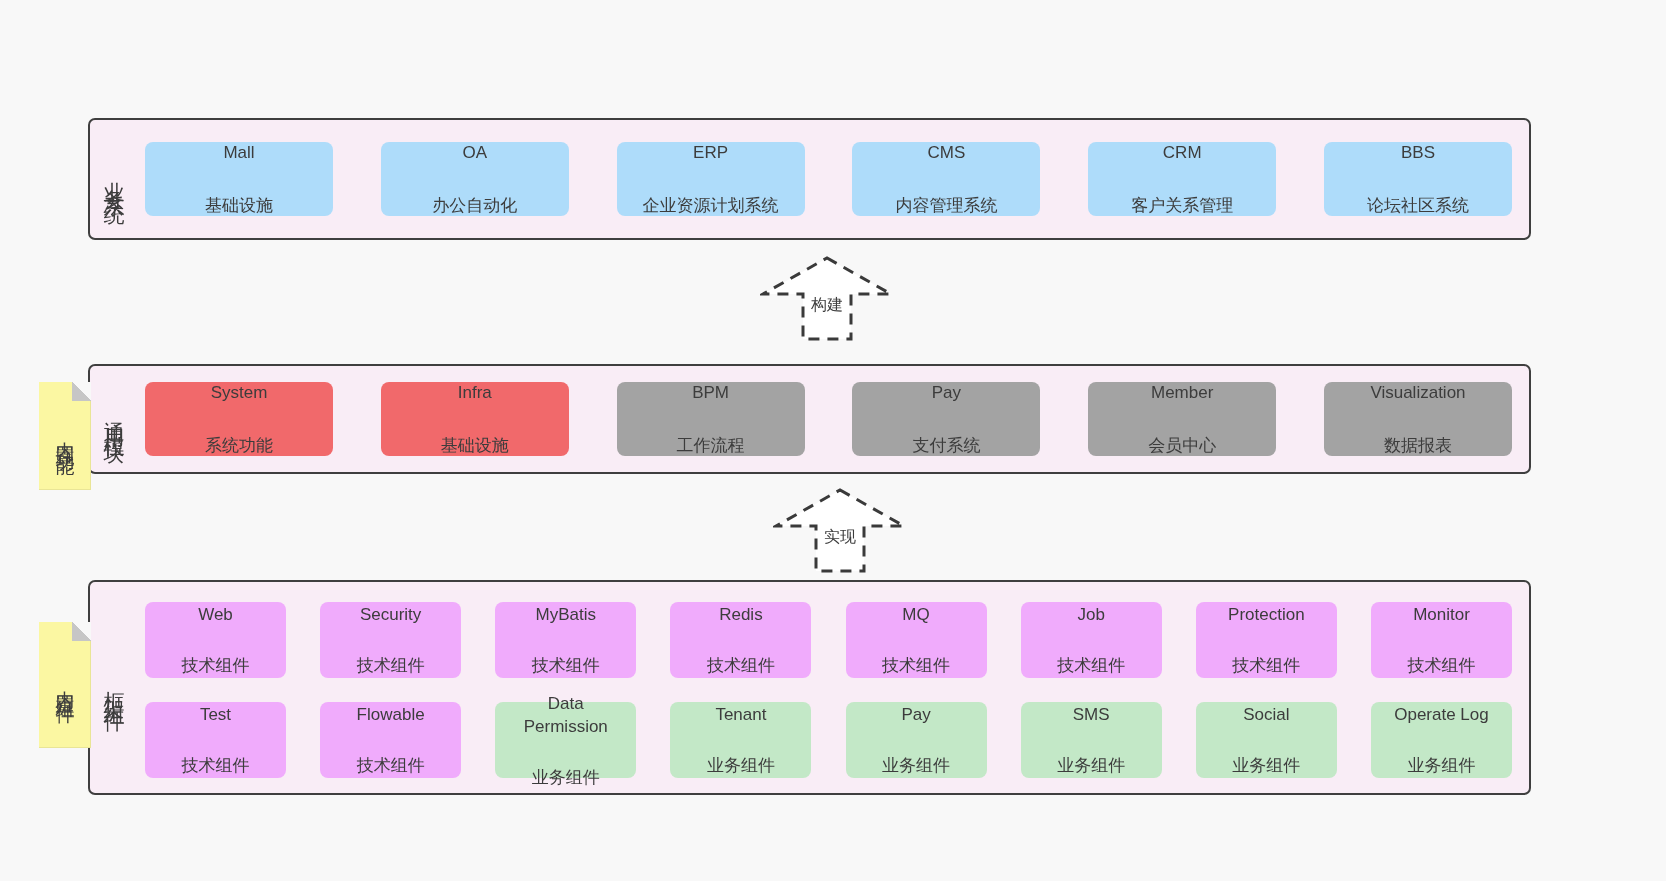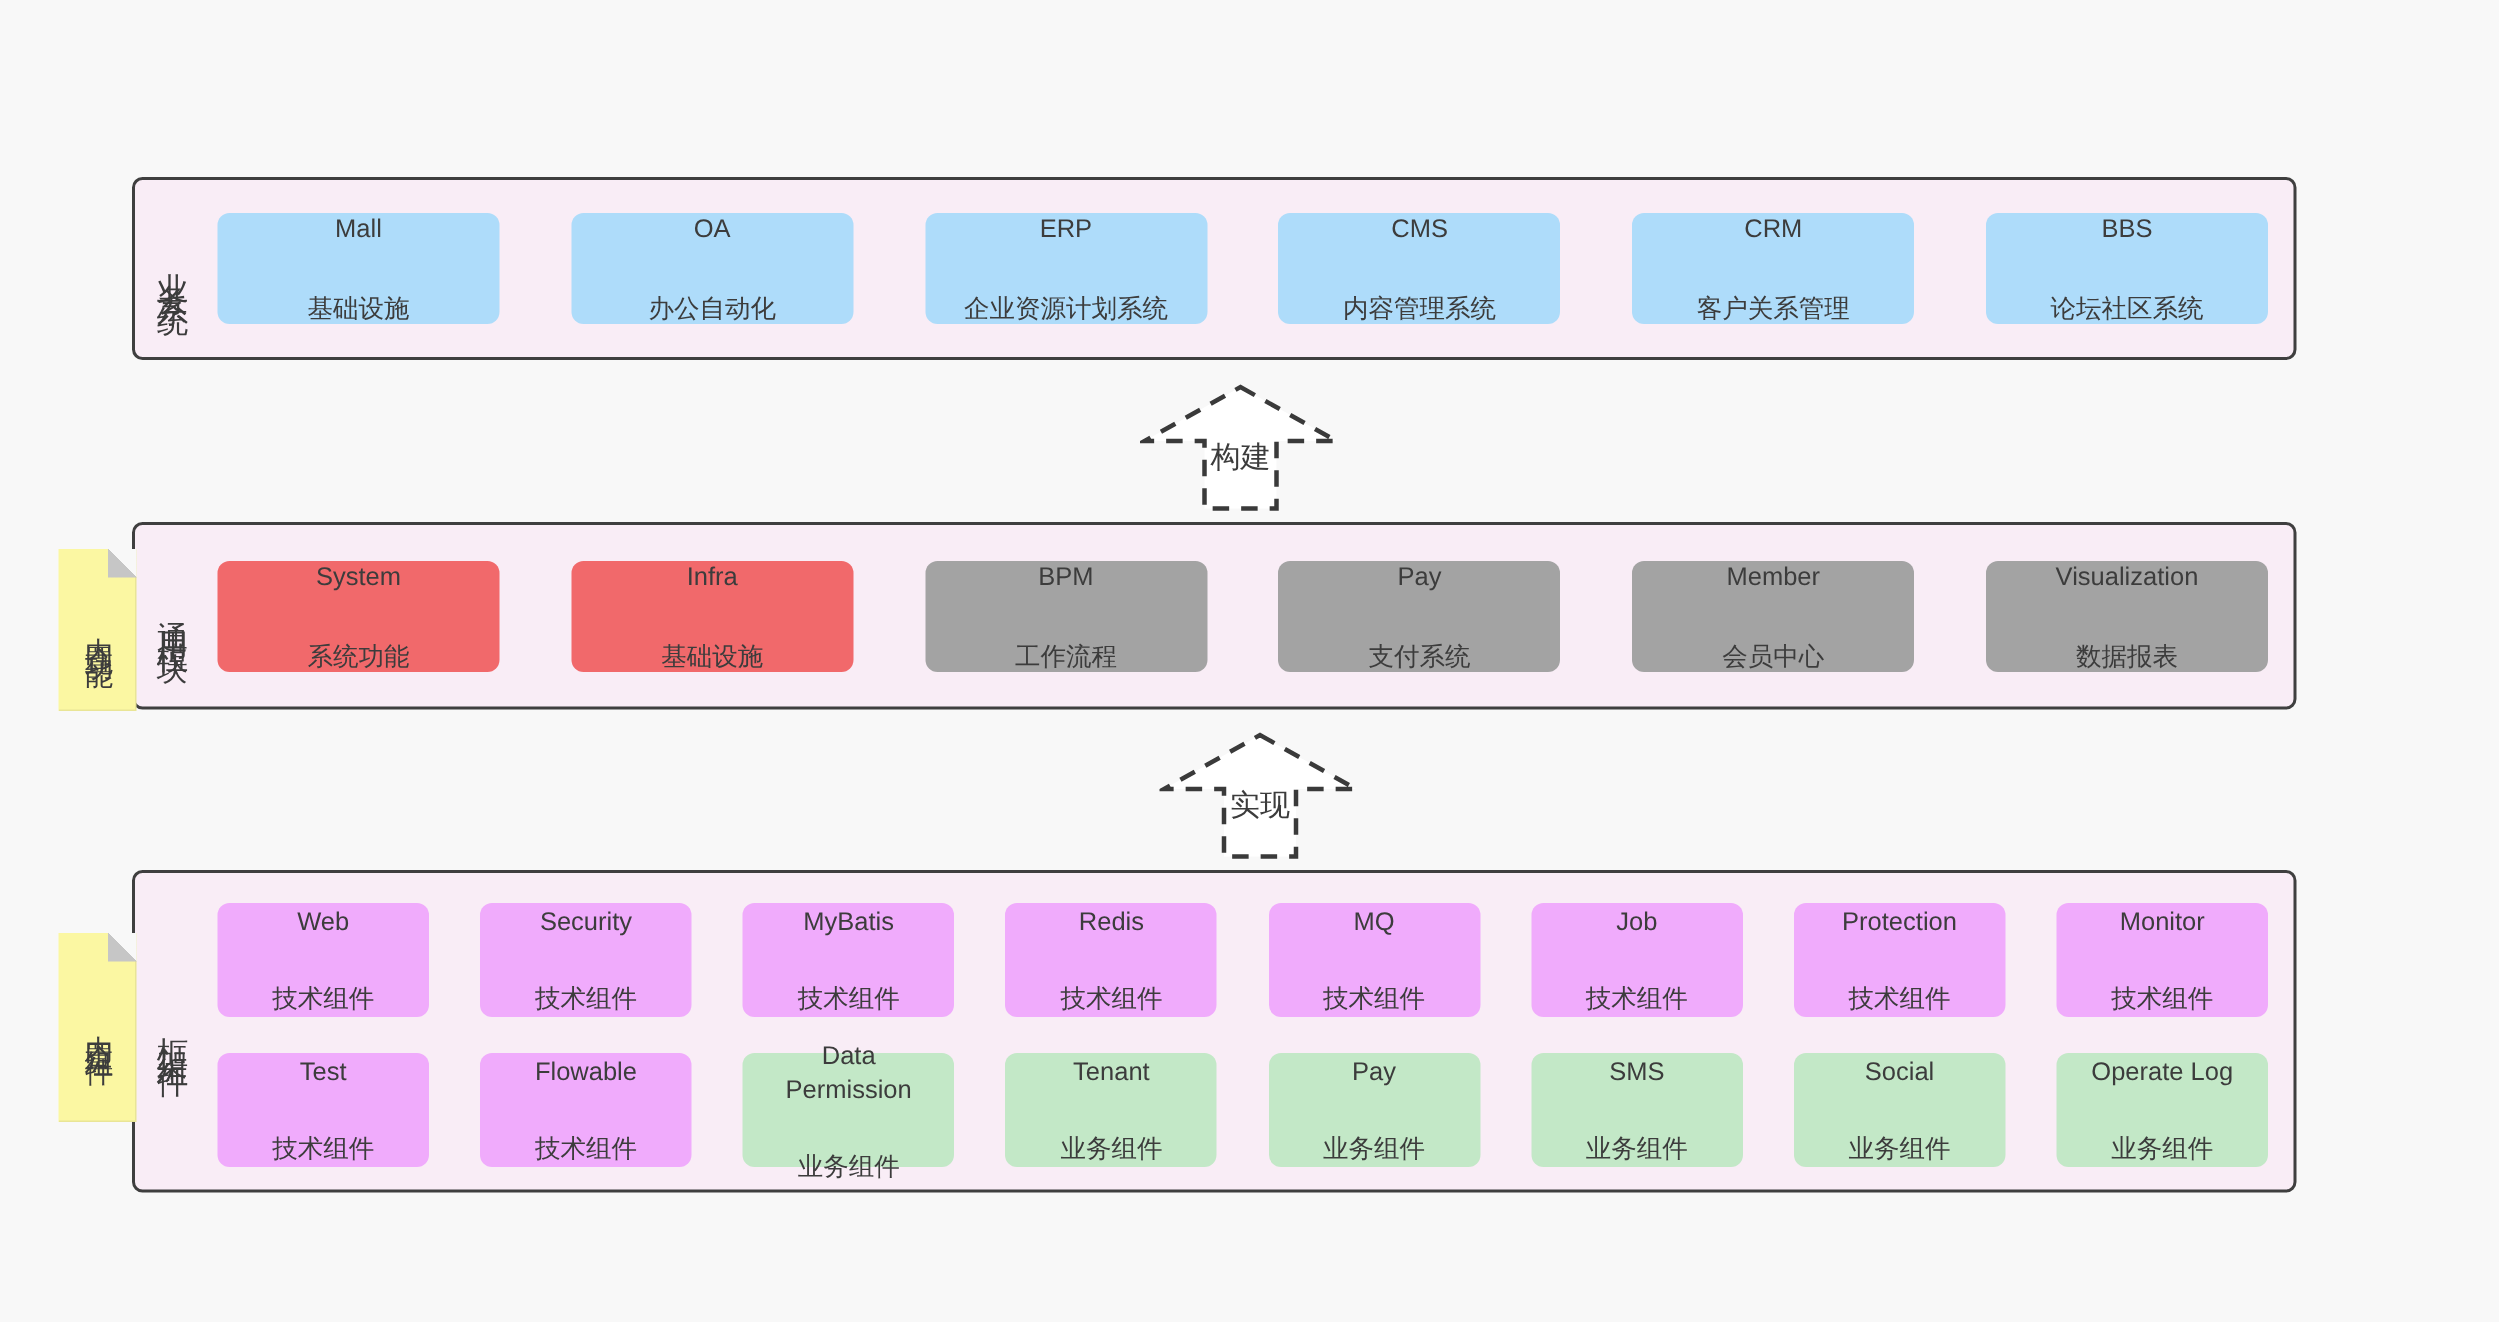--- a/index.html
+++ b/index.html
@@ -7,21 +7,21 @@
     width:1666px;height:881px;position:relative;overflow:hidden;
     background:#f8f8f8;
     font-family:"Liberation Sans","DejaVu Sans",sans-serif;
     color:#3c3c3c;
   }
   .layer{
     position:absolute;left:88px;width:1443px;box-sizing:border-box;
     background:#f9edf6;border:2px solid #3f3f3f;border-radius:7px;
   }
   #layer-business{top:118px;height:122px;}
-  #layer-modules{top:348px;height:125px;text-decoration:underline;}
+  #layer-modules{top:364px;height:110px;text-decoration:underline;}
   #layer-components{top:580px;height:215px;}
 
   .side-label{
     position:absolute;left:10px;top:0;bottom:0;
     display:flex;align-items:center;justify-content:center;
     writing-mode:vertical-rl;text-orientation:upright;
     font-size:21px;letter-spacing:7px;color:#3c3c3c;
   }
   .boxes{
     position:absolute;left:55px;right:17px;
@@ -60,21 +60,21 @@
     writing-mode:vertical-rl;text-orientation:upright;
     font-size:19px;letter-spacing:5px;color:#3c3c3c;
   }
 
   .arrow{position:absolute;width:134px;height:88px;}
   #arrow-build{left:760px;top:255px;}
   #arrow-implement{left:773px;top:487px;}
   .arrow svg{display:block;width:100%;height:100%;}
   .arrow-label{
     position:absolute;left:50%;top:57%;transform:translate(-50%,-50%);
-    font-size:20px;color:#3c3c3c;white-space:nowrap;
+    font-size:16px;color:#3c3c3c;white-space:nowrap;
   }
 </style>
 </head>
 <body>
 
 <div class="layer" id="layer-business">
   <div class="side-label">业务系统</div>
   <div class="boxes full">
     <div class="node wide blue">
       <span>Mall</span>

